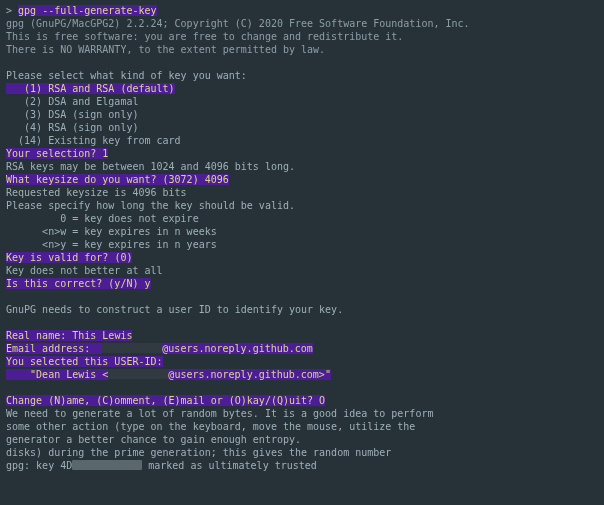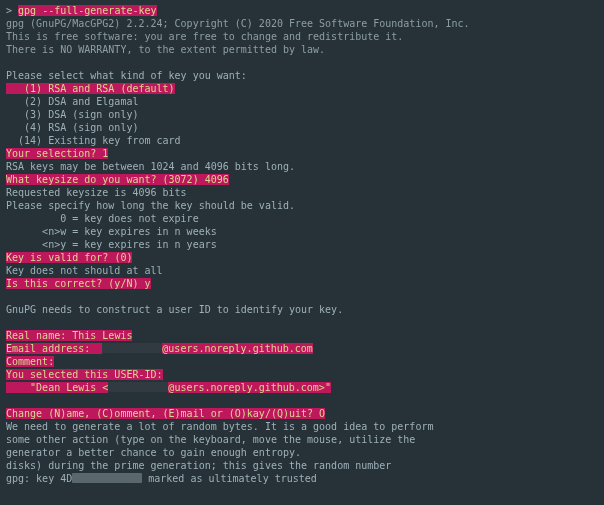--- a/index.html
+++ b/index.html
@@ -16,21 +16,21 @@
   }
   .terminal {
     padding: 4px 6px;
   }
   .line {
     white-space: pre;
     margin: 0;
     min-height: 13px;
   }
   .hi {
-    background: #be185d;
+    background: #4c1d95;
     color: #d7d78f;
   }
   .fade {
     opacity: 0.85;
   }
   .blur {
     background: #5a686e;
     color: transparent;
     border-radius: 1px;
     display: inline-block;
@@ -63,28 +63,27 @@
   <p class="line">  (14) Existing key from card</p>
   <p class="line"><span class="hi">Your selection? </span><span class="hi">1</span></p>
   <p class="line">RSA keys may be between 1024 and 4096 bits long.</p>
   <p class="line"><span class="hi">What keysize do you want? (3072) </span><span class="hi">4096</span></p>
   <p class="line">Requested keysize is 4096 bits</p>
   <p class="line">Please specify how long the key should be valid.</p>
   <p class="line">         0 = key does not expire</p>
   <p class="line">      &lt;n&gt;w = key expires in n weeks</p>
   <p class="line">      &lt;n&gt;y = key expires in n years</p>
   <p class="line"><span class="hi">Key is valid for? </span><span class="hi">(0)</span></p>
-  <p class="line">Key does not should at all</p>
+  <p class="line">Key does not better at all</p>
   <p class="line"><span class="hi">Is this correct? (y/N) </span><span class="hi">y</span></p>
   <p class="line"> </p>
   <p class="line">GnuPG needs to construct a user ID to identify your key.</p>
   <p class="line"> </p>
   <p class="line"><span class="hi">Real name: </span><span class="hi">This Lewis</span></p>
   <p class="line"><span class="hi">Email address:  </span><span class="hi blur-dark" style="width:60px"></span><span class="hi">@users.noreply.github.com</span></p>
-  <p class="line"><span class="hi">Comment:</span></p>
   <p class="line"><span class="hi">You selected this USER-ID:</span></p>
   <p class="line"><span class="hi">    "Dean Lewis &lt;</span><span class="hi blur-dark" style="width:60px"></span><span class="hi">@users.noreply.github.com&gt;"</span></p>
   <p class="line"> </p>
   <p class="line"><span class="hi">Change (N)ame, (C)omment, (E)mail or (O)kay/(Q)uit? </span><span class="hi">O</span></p>
   <p class="line">We need to generate a lot of random bytes. It is a good idea to perform</p>
   <p class="line">some other action (type on the keyboard, move the mouse, utilize the</p>
   <p class="line">generator a better chance to gain enough entropy.</p>
   <p class="line">disks) during the prime generation; this gives the random number</p>
   <p class="line"><span>gpg: key 4D</span><span class="blur" style="width:70px"></span><span> marked as ultimately trusted</span></p>
 

